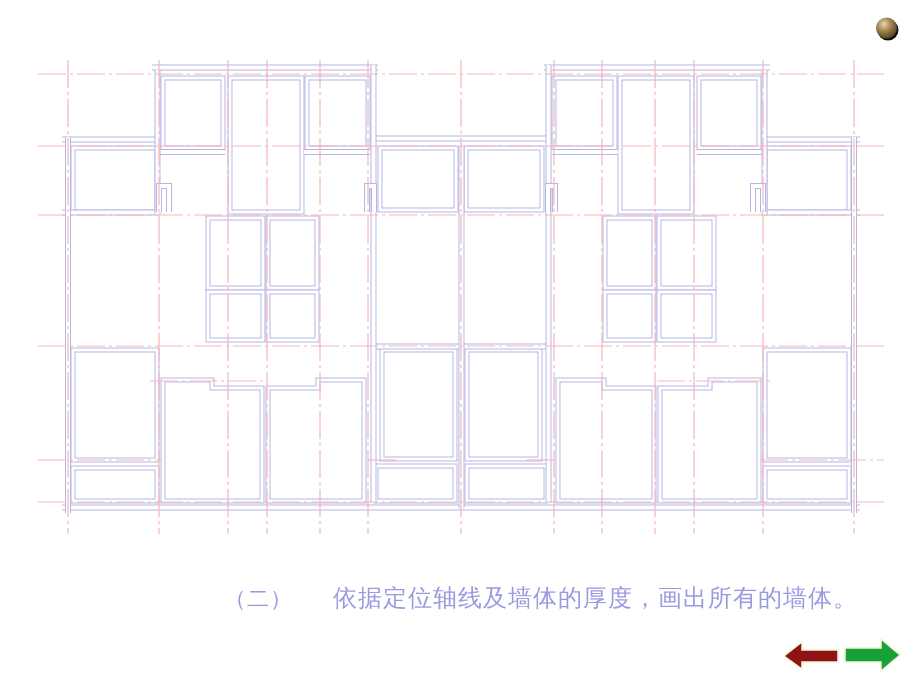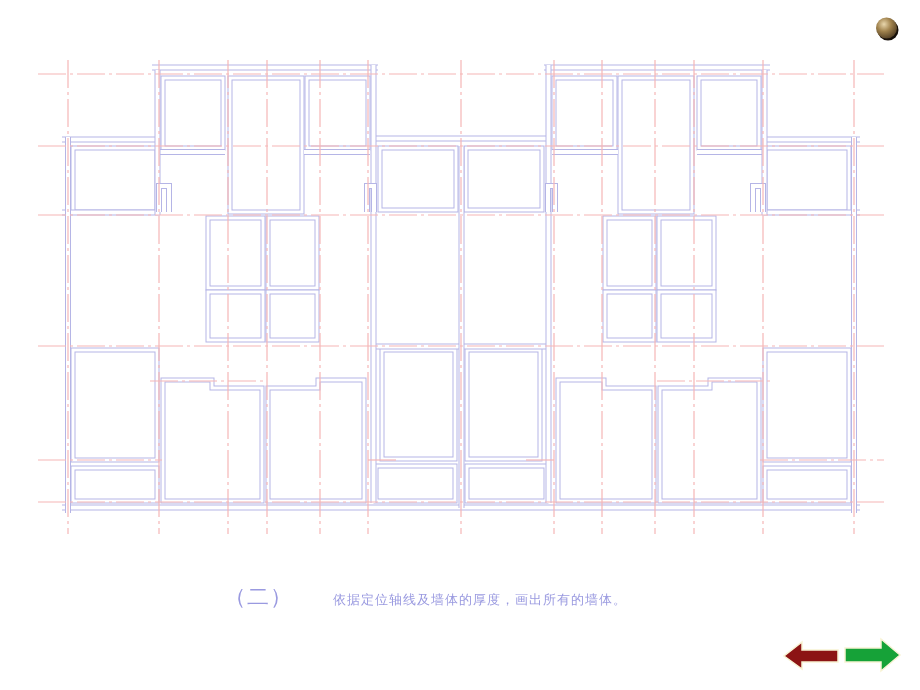--- a/index.html
+++ b/index.html
@@ -3,21 +3,21 @@
 <meta charset="utf-8">
 <style>
   html,body{margin:0;padding:0;background:#ffffff;}
   body{width:920px;height:690px;position:relative;overflow:hidden;
        font-family:"Liberation Serif","DejaVu Serif",serif;}
   .slide{position:absolute;inset:0;background:#ffffff;}
   .plan-svg{position:absolute;left:0;top:0;}
   .caption{position:absolute;left:224px;top:582px;white-space:nowrap;
            letter-spacing:1px;}
   .caption .c1{font-size:22px;}
-  .caption .c2{font-size:13px;margin-left:40px;}
+  .caption .c2{font-size:24px;margin-left:40px;}
   .nav{position:absolute;left:776px;top:632px;width:132px;height:44px;}
   .nav svg{position:absolute;left:0;top:0;overflow:visible;}
   .nav-btn{cursor:pointer;}
   .sphere{position:absolute;left:870px;top:10px;}
 </style>
 </head>
 <body>
 
 <div class="slide">
 

